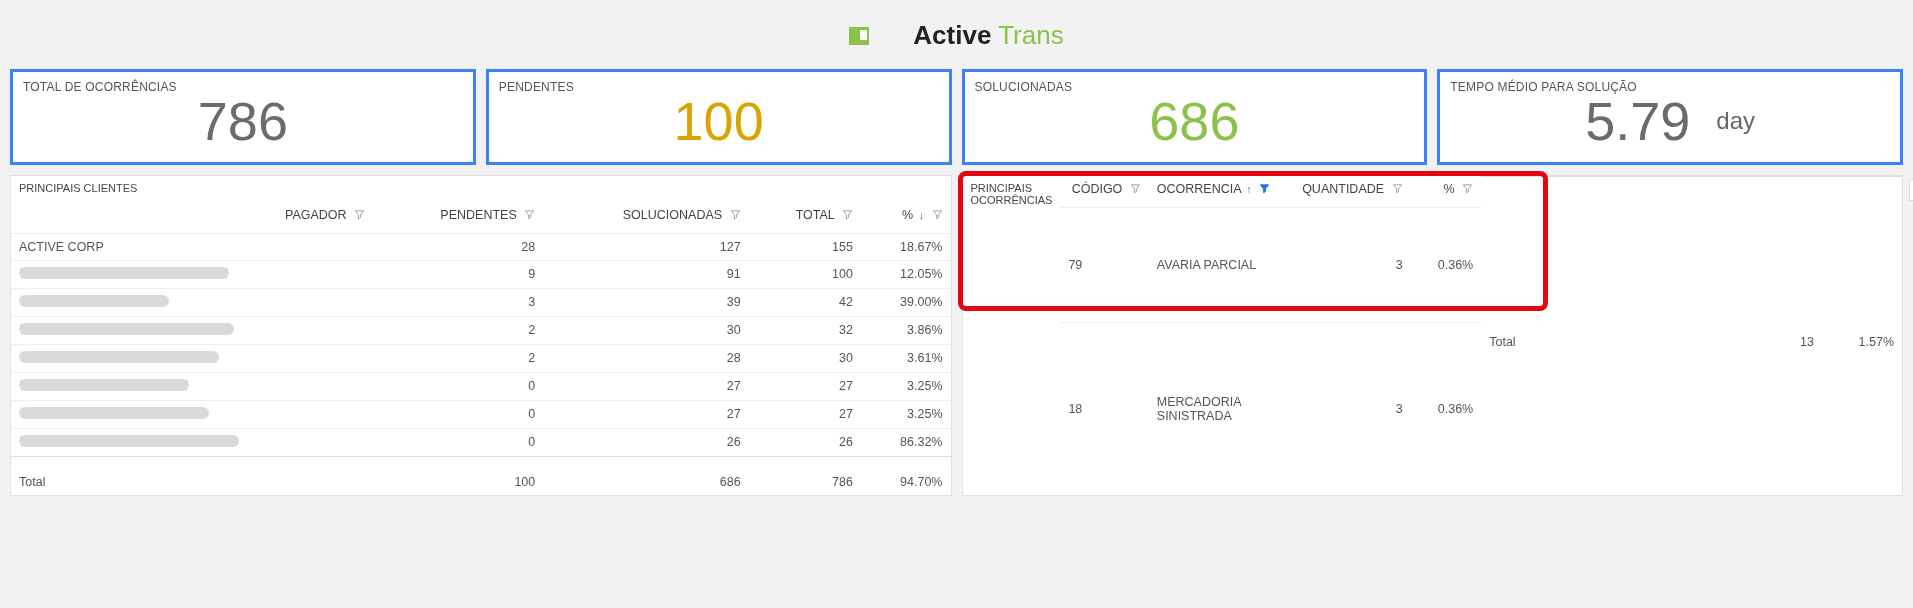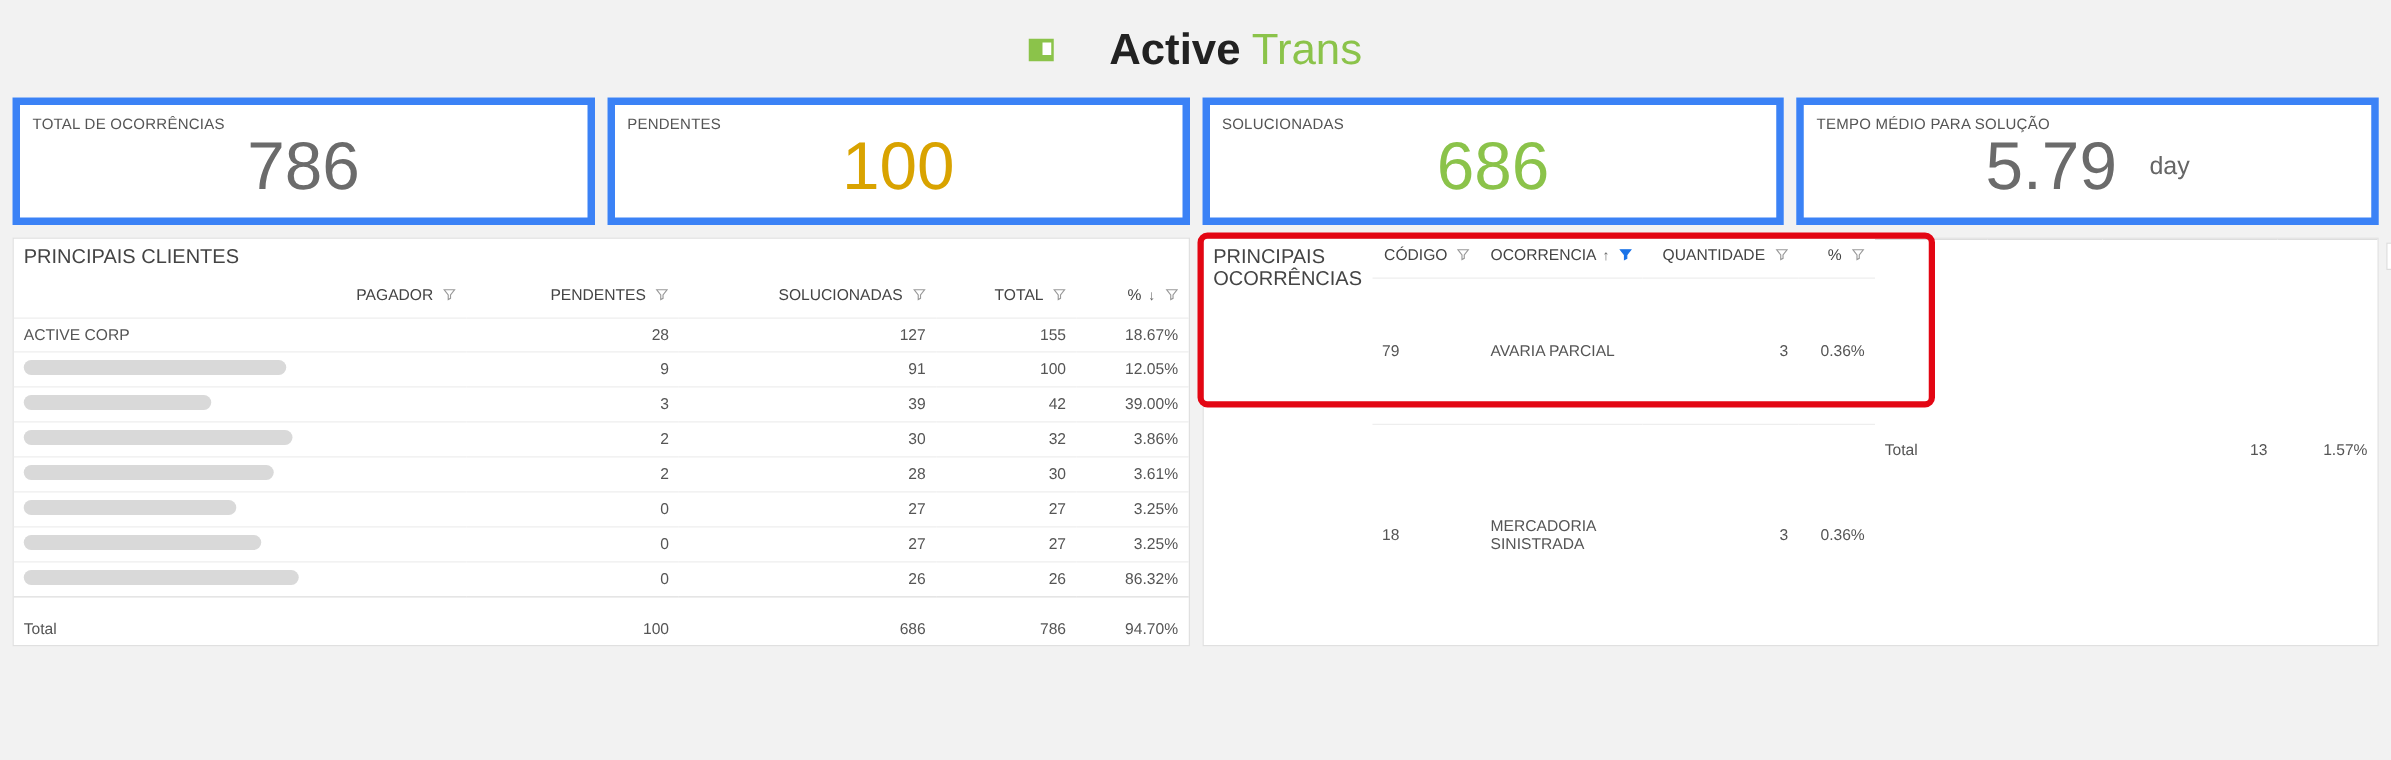--- a/index.html
+++ b/index.html
@@ -21,33 +21,33 @@
   .logo-bar .logo-mark {
     width: 20px; height: 18px;
     background: #8bc34a;
     margin-right: 6px;
     display: inline-block;
     position: relative;
   }
   .logo-bar .logo-mark::after{
     content:""; position:absolute; right:2px; top:3px; width:7px; height:10px; background:#fff;
   }
-  .logo-bar .logo-text { font-size: 35px; font-weight: 300; margin-left: 38px; }
+  .logo-bar .logo-text { font-size: 26px; font-weight: 300; margin-left: 38px; }
   .logo-bar .logo-text .bold { font-weight: 800; color: #222; }
   .logo-bar .logo-text .light { color: #8bc34a; font-weight: 400; }
 
   .kpi-row {
     display: grid;
     grid-template-columns: repeat(4, 1fr);
     gap: 10px;
     padding: 0 10px;
   }
   .kpi-card {
     background: #fff;
-    border: 6px solid #3b82f6;
+    border: 3px solid #3b82f6;
     padding: 8px 10px 14px 10px;
     min-height: 92px;
     display: flex;
     flex-direction: column;
   }
   .kpi-label {
     font-size: 12px;
     color: #555;
     letter-spacing: .2px;
   }
@@ -56,38 +56,38 @@
     display: flex;
     justify-content: center;
     align-items: center;
     gap: 10px;
   }
   .kpi-value {
     font-size: 54px;
     font-weight: 400;
     line-height: 1;
   }
-  .kpi-unit { font-size: 20px; color:#666;margin-left:16px; }
+  .kpi-unit { font-size: 24px; color:#666;margin-left:16px; }
   .c-gray  { color: #6b6b6b; }
   .c-amber { color: #d9a300; }
   .c-green { color: #8bc34a; }
 
   .bottom-row {
     display: grid;
     grid-template-columns: 1fr 1fr;
     gap: 10px;
     padding: 10px 10px 0 10px;
   }
   .panel {
     background: #fff;
     border: 1px solid #e0e0e0;
     position: relative;
   }
   .panel-title {
-    font-size: 16px;
+    font-size: 11px;
     color: #444;
     padding: 6px 8px 8px 8px;
   }
   table {
     width: 100%;
     border-collapse: collapse;
     font-size: 12.5px;
   }
   th {
     text-align: right;

